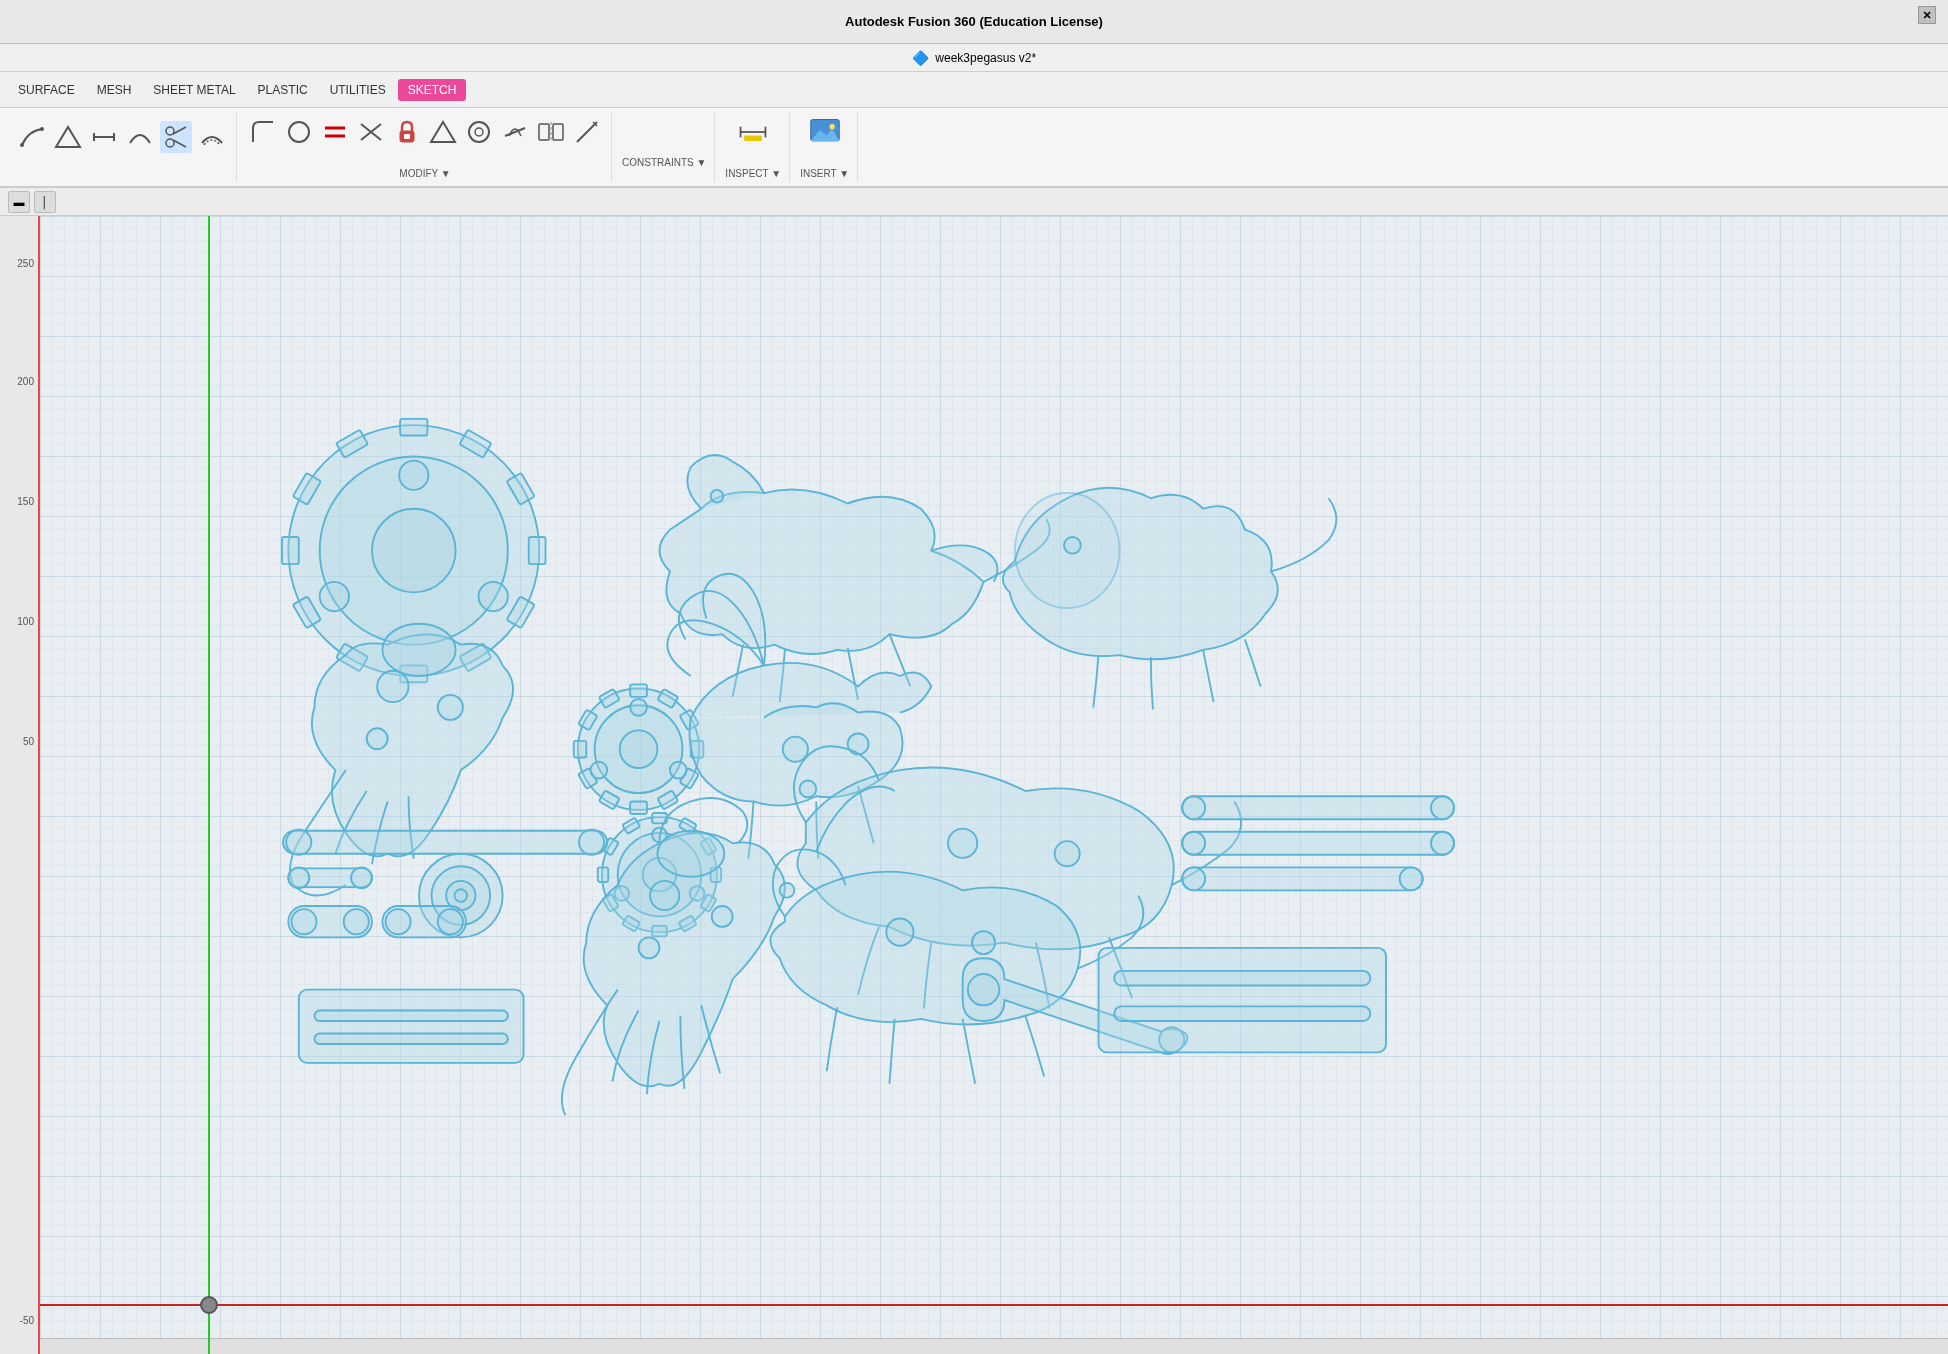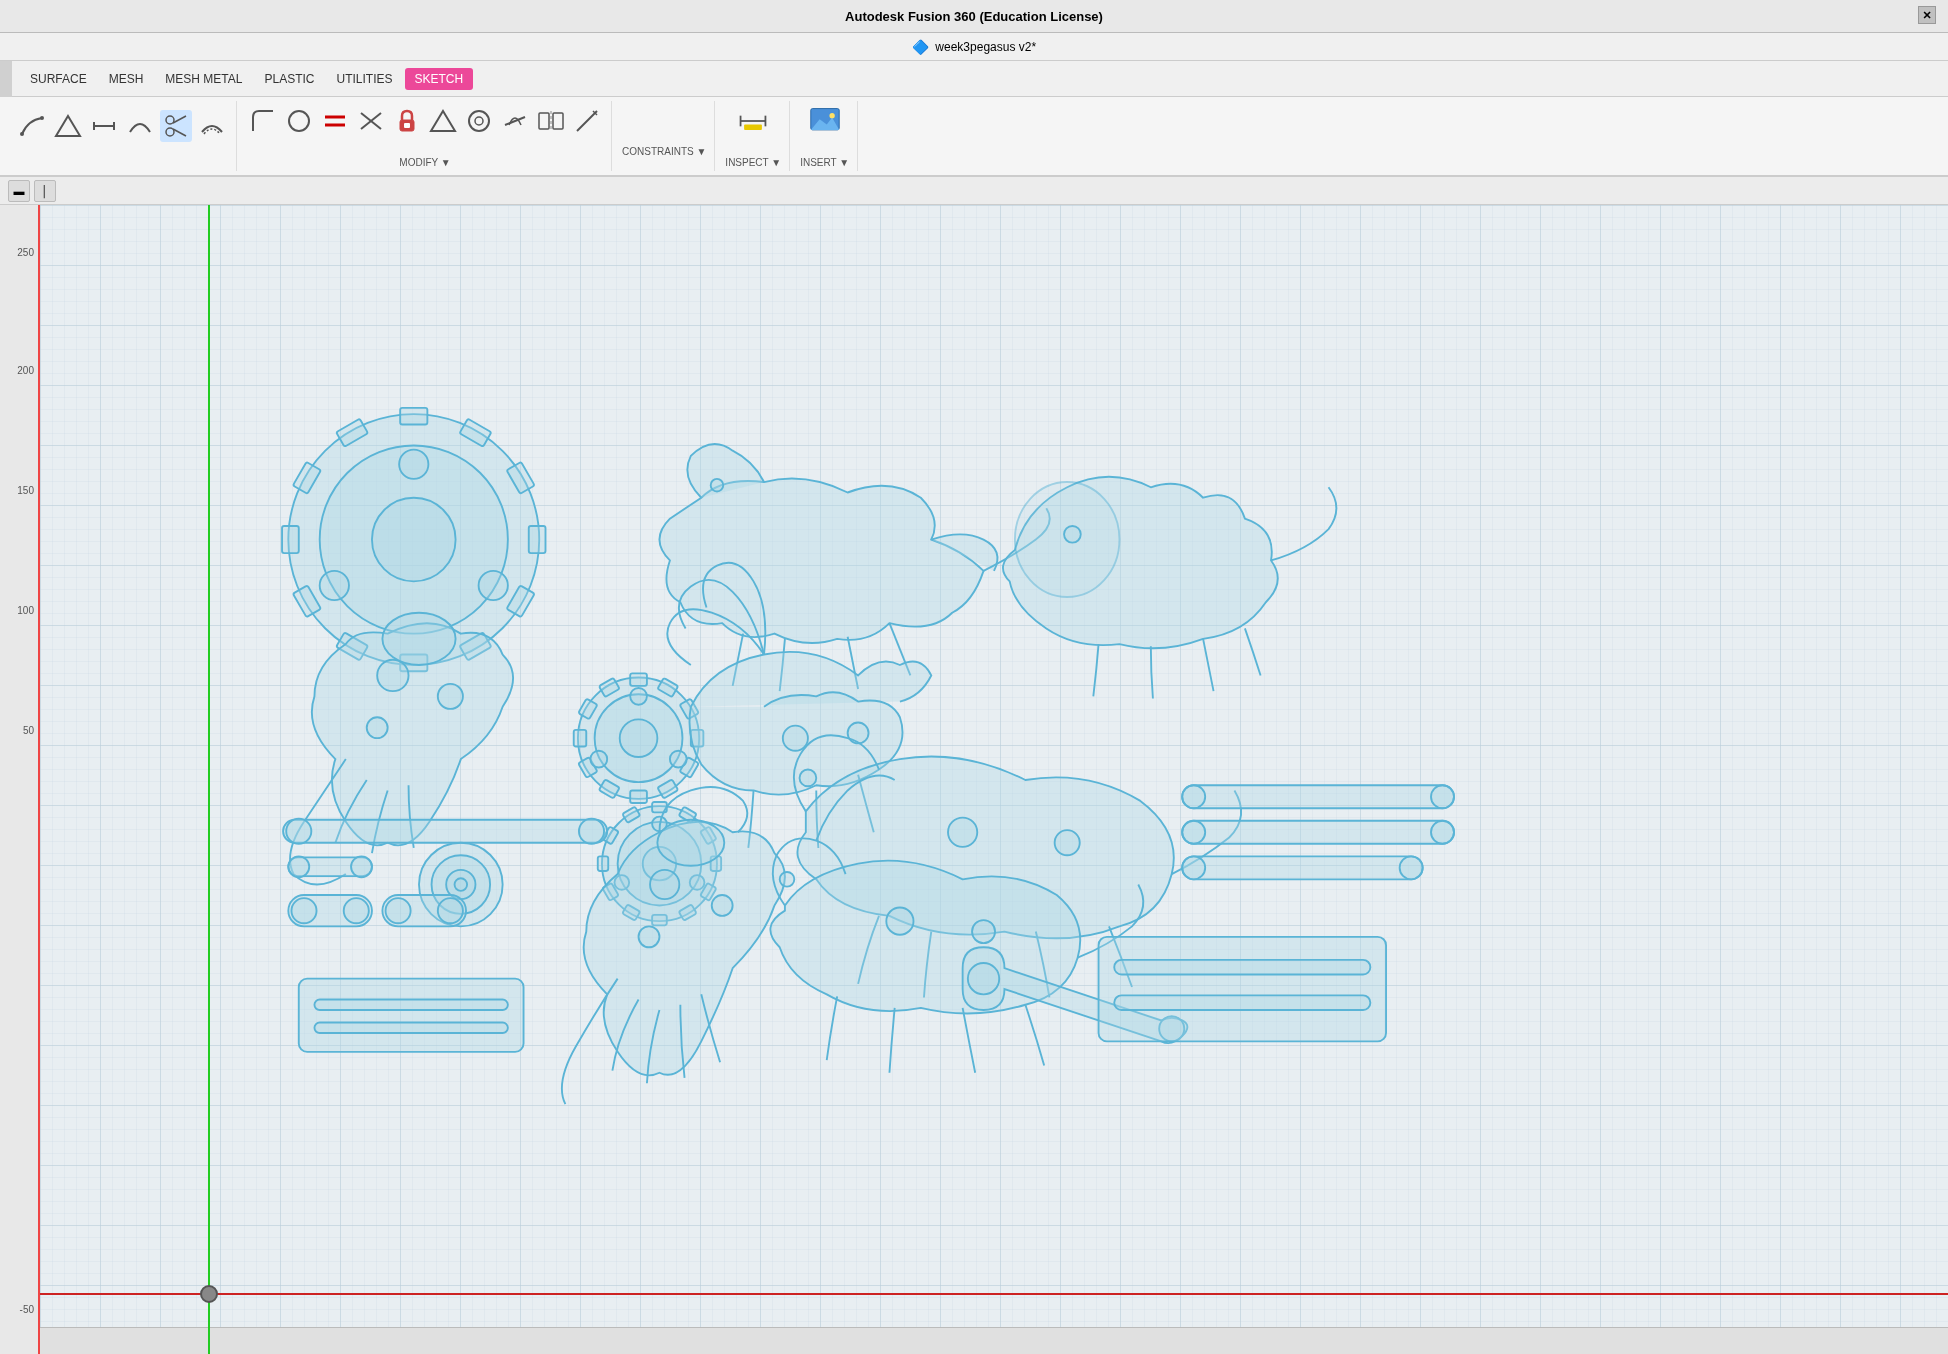--- a/index.html
+++ b/index.html
@@ -8,21 +8,21 @@
       background: #d0d0d0;
       width: 1948px;
       height: 1354px;
       overflow: hidden;
       user-select: none;
     }
 
     
     #title-bar {
       background: #e8e8e8;
-      height: 33px;
+      height: 44px;
       display: flex;
       align-items: center;
       justify-content: center;
       font-size: 13px;
       font-weight: bold;
       border-bottom: 1px solid #bbb;
       position: relative;
     }
     #close-btn {
       position: absolute;
@@ -56,21 +56,20 @@
 
     
     #menu-bar {
       background: #f0f0f0;
       height: 36px;
       display: flex;
       align-items: center;
       padding: 0 8px;
       border-bottom: 1px solid #ccc;
       gap: 2px;
-      margin-left: 12px;
     }
     .menu-item {
       padding: 4px 10px;
       font-size: 12px;
       cursor: pointer;
       border-radius: 3px;
       color: #333;
     }
     .menu-item.active {
       background: #ec4899;
@@ -266,21 +265,21 @@
 </div>
 
 <div id="sub-title-bar">
   <span class="doc-icon">🔷</span>
   <span>week3pegasus v2*</span>
 </div>
 
 <div id="menu-bar">
   <div class="menu-item">SURFACE</div>
   <div class="menu-item">MESH</div>
-  <div class="menu-item">MESH METAL</div>
+  <div class="menu-item">SHEET METAL</div>
   <div class="menu-item">PLASTIC</div>
   <div class="menu-item">UTILITIES</div>
   <div class="menu-item active">SKETCH</div>
 </div>
 
 <div id="toolbar">
 
   <div class="tool-group">
     <div class="tool-group-icons">
       <div class="tool-icon">

